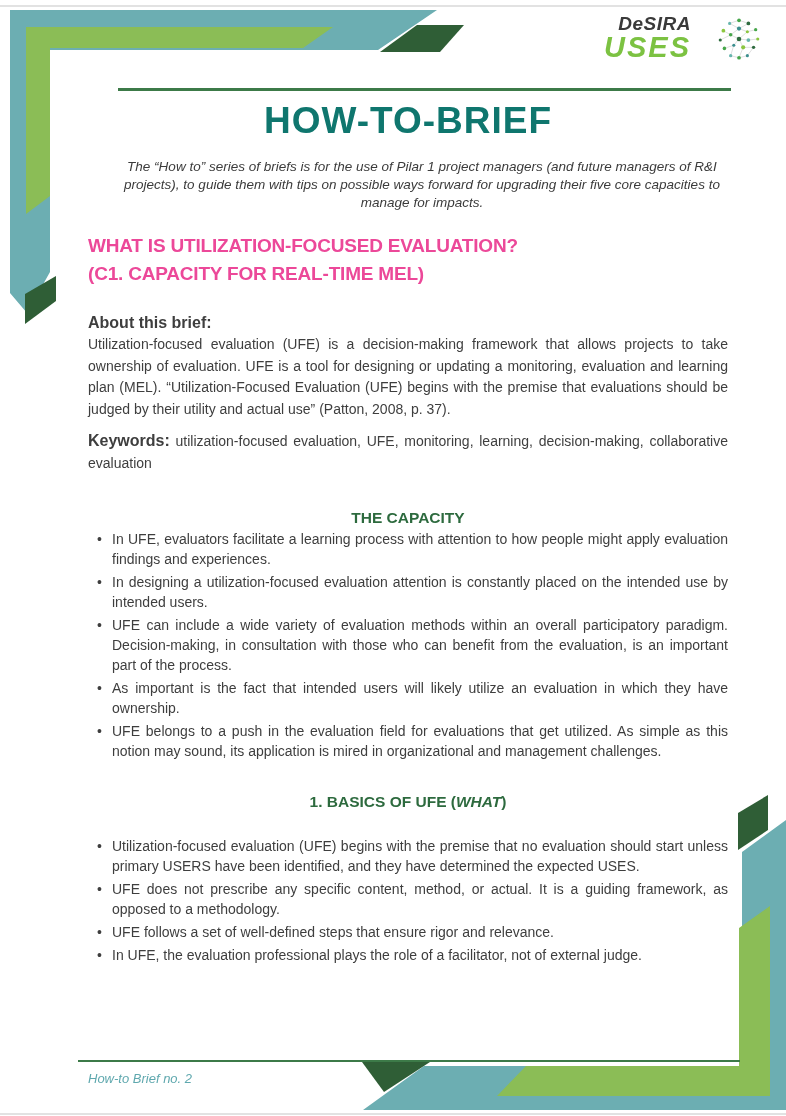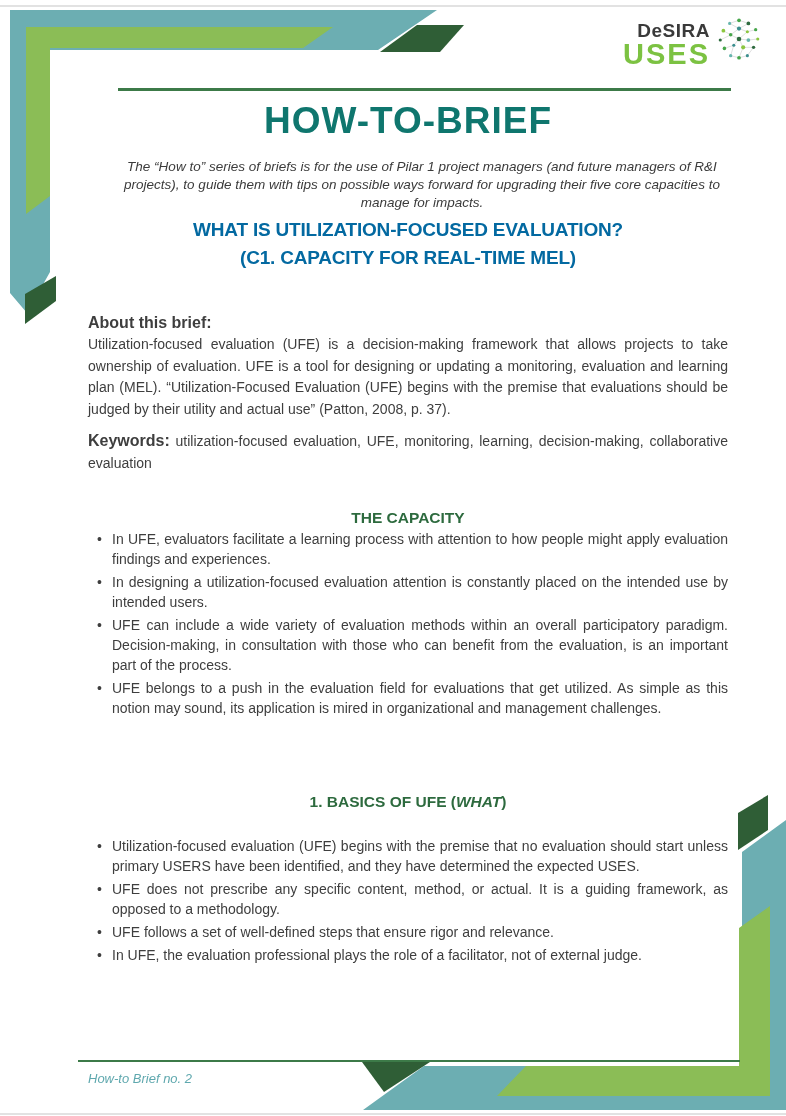--- a/index.html
+++ b/index.html
@@ -15,32 +15,32 @@
   .d-teal-tl{clip-path:polygon(10px 10px,437px 10px,378px 50px,50px 50px,50px 272px,27px 313px,10px 293px);}
   .d-green-tl{clip-path:polygon(26px 27px,333px 27px,303px 48px,50px 48px,50px 196px,26px 214px);}
   .d-dark-tl-a{clip-path:polygon(417px 25px,464px 25px,440px 52px,380px 52px);}
   .d-dark-tl-b{clip-path:polygon(25px 294px,56px 276px,56px 301px,25px 324px);}
   .d-teal-br{clip-path:polygon(742px 852px,786px 820px,786px 1110px,363px 1110px,424px 1066px,742px 1066px);}
   .d-green-br{clip-path:polygon(739px 928px,770px 906px,770px 1096px,497px 1096px,526px 1066px,739px 1066px);}
   .d-dark-br-a{clip-path:polygon(738px 813px,768px 795px,768px 830px,738px 850px);}
   .d-dark-br-b{clip-path:polygon(362px 1062px,430px 1062px,384px 1092px);}
   .edge-line{position:absolute;left:0;width:786px;height:2px;background:#e2e2e2;z-index:0;}
   
-  .logo{position:absolute;top:14px;right:22px;display:flex;align-items:flex-end;gap:4px;z-index:4;}
+  .logo{position:absolute;top:14px;right:22px;display:flex;align-items:flex-start;gap:23px;z-index:4;font-style:italic;}
   .logo-text{text-align:right;}
   .logo-line1{font-size:19px;font-weight:bold;color:#3a3a3a;letter-spacing:.5px;line-height:20px;}
   .logo-line2{font-size:29px;font-weight:bold;color:#7CC242;letter-spacing:2px;line-height:27px;}
   
   .rule-top{position:absolute;top:88px;left:118px;width:613px;height:3px;background:#3C7A48;z-index:4;}
   .rule-footer{position:absolute;top:1060px;left:78px;width:662px;height:2px;background:#3C7A48;z-index:4;}
   
   .block{position:absolute;left:88px;width:640px;z-index:4;}
   .doc-title{top:100px;text-align:center;font-size:37px;font-weight:bold;color:#0f766e;letter-spacing:1px;}
   .intro{top:158px;text-align:center;font-style:italic;font-size:13.5px;line-height:18px;color:#3b3b3b;padding:0 14px;}
-  .subject{top:216px;text-align:center;font-size:19px;line-height:28px;font-weight:bold;color:#0369a1;letter-spacing:-.2px;}
+  .subject{top:232px;text-align:left;font-size:19px;line-height:28px;font-weight:bold;color:#ec4899;letter-spacing:-.2px;}
   .about{top:314px;}
   .p-label{font-weight:bold;font-size:16px;margin:0 0 2px 0;}
   .para{margin:0;font-size:14px;line-height:21.5px;text-align:justify;}
   .keywords{top:430px;}
   .sec-head{text-align:center;font-size:15.5px;font-weight:bold;color:#2D6A3E;}
   .relevance-head{top:509px;}
   .relevance-list{top:529px;}
   .basics-head{top:793px;}
   .basics-list{top:836px;}
   ul.bullets{list-style:none;margin:0;padding:0;}
@@ -139,20 +139,21 @@
   <div class="block keywords">
     <p class="para"><span class="p-label">Keywords:</span><span> utilization-focused evaluation, UFE, monitoring, learning, decision-making, collaborative evaluation</span></p>
   </div>
 
   <div class="block sec-head relevance-head">THE CAPACITY</div>
   <div class="block relevance-list">
     <ul class="bullets">
       <li><span>In UFE, evaluators facilitate a learning process with attention to how people might apply evaluation findings and experiences.</span></li>
       <li><span>In designing a utilization-focused evaluation attention is constantly placed on the intended use by intended users.</span></li>
       <li><span>UFE can include a wide variety of evaluation methods within an overall participatory paradigm. Decision-making, in consultation with those who can benefit from the evaluation, is an important part of the process.</span></li>
+      <li><span>As important is the fact that intended users will likely utilize an evaluation in which they have ownership.</span></li>
       <li><span>UFE belongs to a push in the evaluation field for evaluations that get utilized. As simple as this notion may sound, its application is mired in organizational and management challenges.</span></li>
     </ul>
   </div>
 
   <div class="block sec-head basics-head"><span>1. BASICS OF UFE (</span><span class="it">WHAT</span><span>)</span></div>
   <div class="block basics-list">
     <ul class="bullets">
       <li><span>Utilization-focused evaluation (UFE) begins with the premise that no evaluation should start unless primary USERS have been identified, and they have determined the expected USES.</span></li>
       <li><span>UFE does not prescribe any specific content, method, or actual. It is a guiding framework, as opposed to a methodology.</span></li>
       <li><span>UFE follows a set of well-defined steps that ensure rigor and relevance.</span></li>

